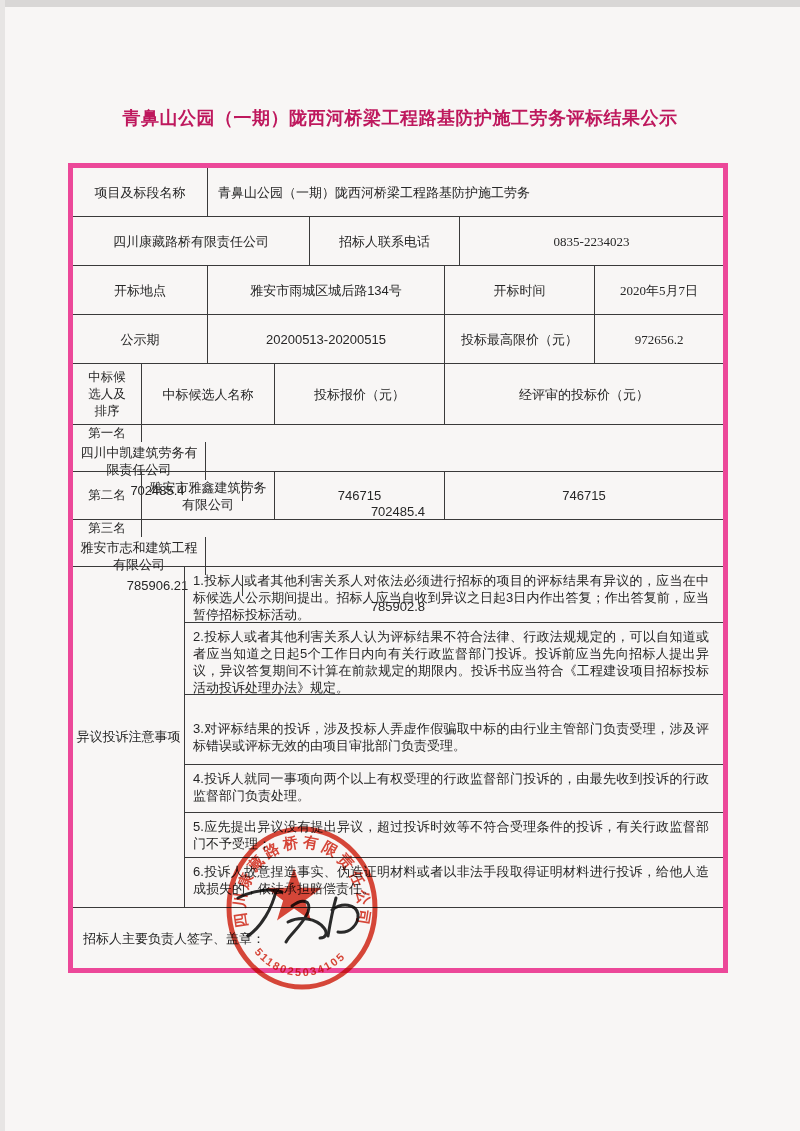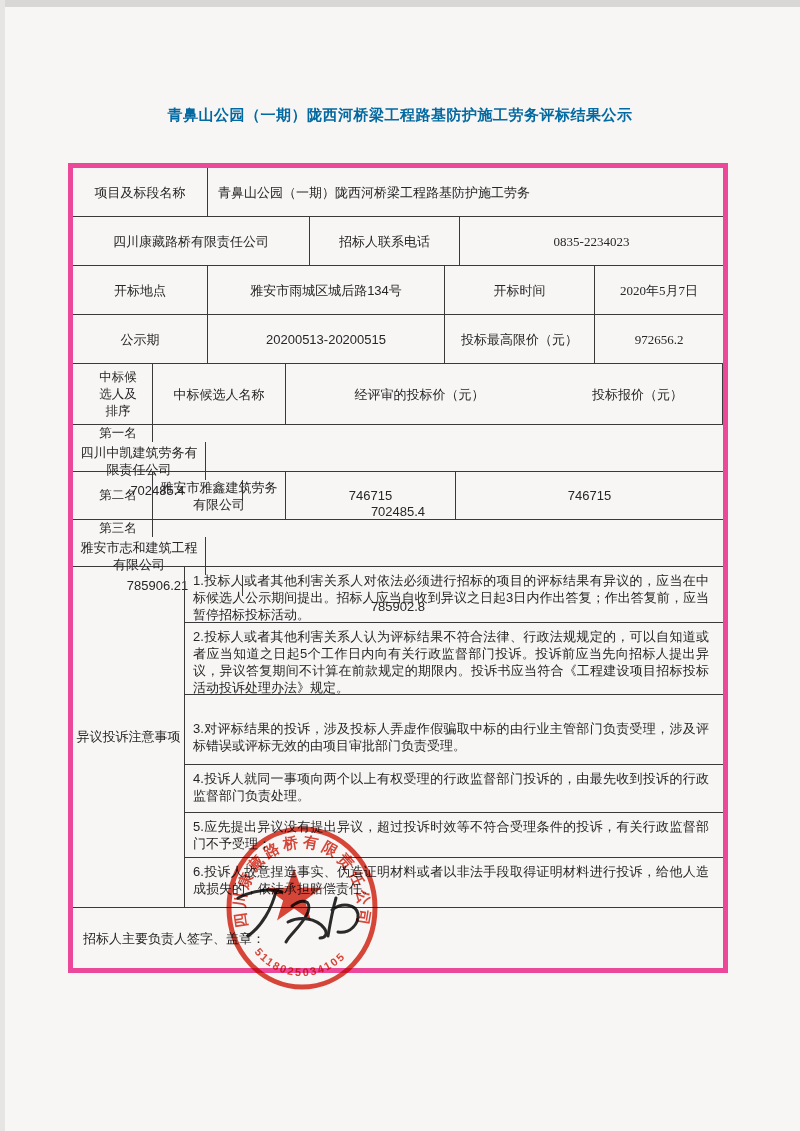--- a/index.html
+++ b/index.html
@@ -8,22 +8,22 @@
     background: #f8f6f5;
     font-family: "Liberation Sans", sans-serif;
     position: relative;
     overflow: hidden;
     color: #262626;
   }
   .edge-top { position: absolute; top: 0; left: 0; width: 800px; height: 7px; background: #d9d7d6; }
   .edge-left { position: absolute; top: 0; left: 0; width: 5px; height: 1131px; background: #e7e5e4; }
   .page-title {
     position: absolute; top: 106px; left: 0; width: 800px;
-    text-align: center; font-size: 15px; font-weight: bold;
-    letter-spacing: 0.5px; color: #0369a1;
+    text-align: center; font-size: 18px; font-weight: bold;
+    letter-spacing: 0.5px; color: #be185d;
   }
   .doc-table {
     position: absolute; left: 68px; top: 163px; width: 660px;
     border: 5px solid #ec4899; box-sizing: border-box;
   }
   .trow { display: flex; box-sizing: border-box; border-bottom: 1.5px solid #3a3a3a; }
   .trow.last { border-bottom: none; }
   .cell {
     box-sizing: border-box; border-right: 1.5px solid #3a3a3a;
     display: flex; align-items: center; justify-content: center;
@@ -32,21 +32,21 @@
   }
   .cell.end { border-right: none; }
   .cell.left { justify-content: flex-start; text-align: center; padding-left: 10px; }
   
   .c-lab { width: 135px; flex: none; }
   .c-val { width: 237px; flex: none; }
   .c-lab2 { width: 150px; flex: none; }
   .c-val2 { flex: 1; font-family: Liberation Serif, serif; }
   .c-wide { flex: 1; }
   
-  .k-rank { width: 69px; flex: none; font-size: 12.5px; padding: 0 12px; margin-left: 11px; }
+  .k-rank { width: 69px; flex: none; font-size: 12.5px; padding: 0 12px; }
   .k-name { width: 133px; flex: none; }
   .k-bid  { width: 170px; flex: none; }
   .k-eval { flex: 1; }
   
   .notes-wrap { display: flex; box-sizing: border-box; border-bottom: 1.5px solid #3a3a3a; }
   .notes-label {
     width: 112px; flex: none; box-sizing: border-box;
     border-right: 1.5px solid #3a3a3a;
     display: flex; align-items: center; justify-content: center;
     font-size: 13px;
@@ -96,22 +96,22 @@
   <div class="trow h49">
     <div class="cell c-lab">公示期</div>
     <div class="cell c-val">20200513-20200515</div>
     <div class="cell c-lab2">投标最高限价（元）</div>
     <div class="cell c-val2 end">972656.2</div>
   </div>
 
   <div class="trow h61">
     <div class="cell k-rank">中标候选人及排序</div>
     <div class="cell k-name">中标候选人名称</div>
+    <div class="cell k-bid">投标报价（元）</div>
     <div class="cell k-eval end">经评审的投标价（元）</div>
-    <div class="cell k-bid">投标报价（元）</div>
   </div>
   <div class="trow h47">
     <div class="cell k-rank">第一名</div>
     <div class="cell k-name">四川中凯建筑劳务有限责任公司</div>
     <div class="cell k-bid">702485.4</div>
     <div class="cell k-eval end">702485.4</div>
   </div>
   <div class="trow h48">
     <div class="cell k-rank">第二名</div>
     <div class="cell k-name">雅安市雅鑫建筑劳务有限公司</div>

